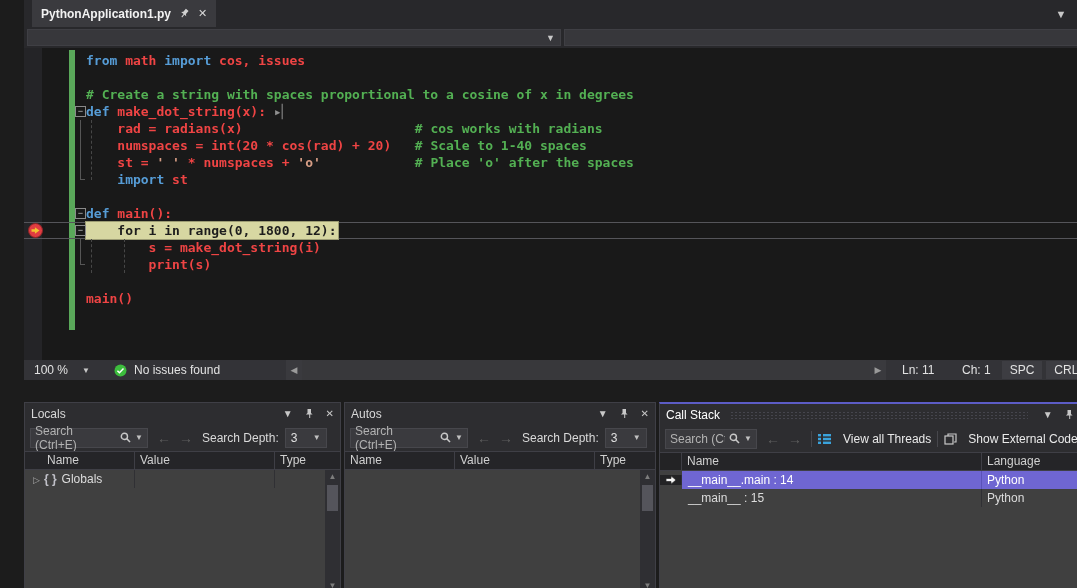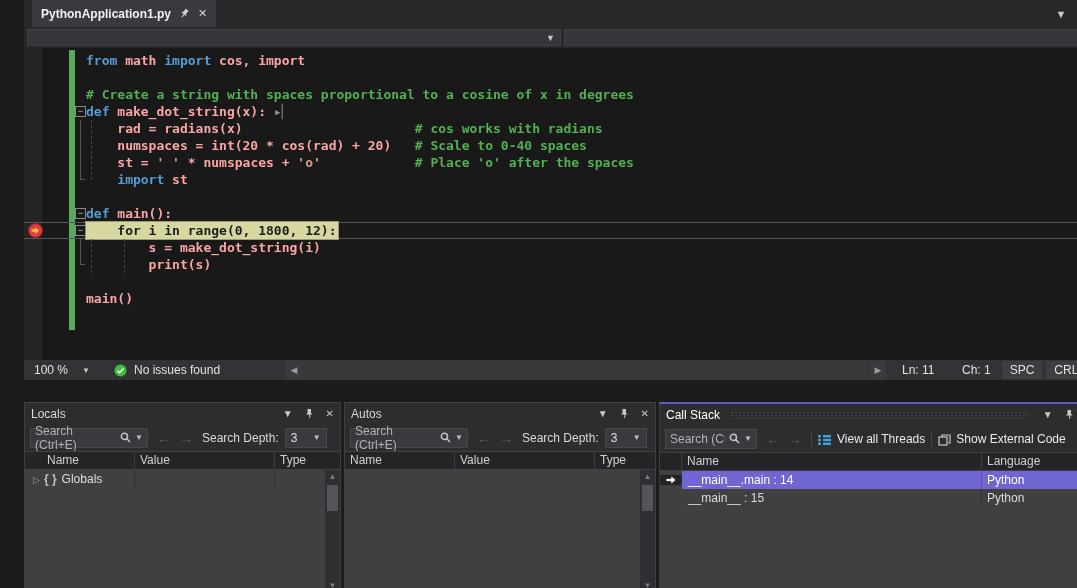--- a/index.html
+++ b/index.html
@@ -28,21 +28,21 @@
   }
   .navcombo .arr { color:#c8c8c8; font-size:9px; }
   
   #editor { position:absolute; left:0; top:48px; width:1077px; height:312px; background:#191919; overflow:hidden; }
   #gutter-shade { position:absolute; left:0; top:0; width:18px; height:100%; background:#242427; }
   #change-bar { position:absolute; left:45px; top:2px; width:6px; height:280px; background:#5aa85a; }
   #code-lines { position:absolute; left:0; top:4px; width:1077px;
     font-family:"DejaVu Sans Mono", monospace; font-size:13px; font-weight:600; }
   .line { position:relative; height:17px; line-height:17px; white-space:pre; padding-left:62px; }
   .tk-kw { color:#569cd6; }
-  .tk-pl { color:#fca5a5; }
+  .tk-pl { color:#ef4444; }
   .tk-cm { color:#53b053; }
   .tk-str { color:#d69d85; }
   .tk-gh { color:#8f8f8f; }
   .tk-hl { color:#1d1d1d; }
   .line.current { box-shadow: inset 0 1px 0 #55555a, inset 0 -1px 0 #55555a; }
   .hlbox { background:#d7d7a2; outline:1px solid #9c9c74; display:inline-block; height:17px; padding-right:2px; }
   .foldbox {
     position:absolute; left:51px; top:3px; width:11px; height:11px; background:#191919;
     border:1px solid #8a8a8a; color:#c8c8c8; font-size:9px; line-height:9px; text-align:center;
     font-family:"Liberation Sans", sans-serif; font-weight:normal;
@@ -83,21 +83,21 @@
     height:20px; background:#3a3a3e; border:1px solid #47474c; display:flex; align-items:center;
     padding:0 4px; gap:4px; color:#b2b2b2;
   }
   .searchbox .arr { color:#c0c0c0; font-size:8px; }
   .nav-arrows { color:#5e5e5e; font-size:14px; display:flex; gap:8px; padding:0 3px; }
   .depth-label { color:#dadada; }
   .depth-combo { width:42px; height:20px; background:#3a3a3e; border:1px solid #47474c;
     display:flex; align-items:center; justify-content:space-between; padding:0 5px; color:#e0e0e0; }
   .depth-combo .arr { font-size:8px; color:#c0c0c0; }
   .tb-sep { width:1px; height:16px; background:#47474c; }
-  .tb-btn { display:flex; align-items:flex-end; gap:5px; color:#eaeaea; }
+  .tb-btn { display:flex; align-items:center; gap:11px; color:#eaeaea; }
   .grid { position:absolute; left:0; top:48px; right:0; bottom:0; }
   .grid-header { display:flex; height:19px; background:#252528; border-top:1px solid #3f3f46; border-bottom:1px solid #3f3f46; }
   .grid-header .hcell { color:#d0d0d0; padding-left:5px; line-height:17px; border-right:1px solid #3f3f46; }
   .grid-body { position:absolute; left:0; top:19px; right:15px; bottom:0; overflow:hidden; }
   .grow { display:flex; height:18px; align-items:center; }
   .gcell { height:18px; line-height:18px; border-right:1px solid #303034; overflow:hidden; white-space:nowrap; }
   .vw-name { width:110px; padding-left:5px; } .vw-val { width:140px; padding-left:5px; } .vw-type { flex:1; padding-left:5px; }
   .cs-gutter { width:22px; border-right:1px solid #303034; display:flex; align-items:center; justify-content:center; background:#232325; }
   .cs-name { width:300px; padding-left:6px; } .cs-lang { flex:1; padding-left:5px; }
   .grow.selected .gcell { background:#6f66d2; color:#ffffff; border-right-color:#5a52b8; }
@@ -136,26 +136,26 @@
     </div>
     <div class="navcombo" style="left:540px; width:530px;">
       <span class="arr">▼</span>
     </div>
   </div>
 
   <div id="editor">
     <div id="gutter-shade"></div>
     <div id="change-bar"></div>
     <div id="code-lines">
-        <div class="line"><span><span class="tk-kw">from</span><span class="tk-pl"> math </span><span class="tk-kw">import</span><span class="tk-pl"> cos, import</span></span></div>
+        <div class="line"><span><span class="tk-kw">from</span><span class="tk-pl"> math </span><span class="tk-kw">import</span><span class="tk-pl"> cos, issues</span></span></div>
         <div class="line"><span></span></div>
         <div class="line"><span><span class="tk-cm"># Create a string with spaces proportional to a cosine of x in degrees</span></span></div>
         <div class="line"><span class="foldbox">−</span><span><span class="tk-kw">def</span><span class="tk-pl"> make_dot_string(x): </span><span class="tk-gh">▸▏</span></span></div>
         <div class="line"><span><span class="tk-pl">    rad = radians(x)                      </span><span class="tk-cm"># cos works with radians</span></span></div>
-        <div class="line"><span><span class="tk-pl">    numspaces = int(20 * cos(rad) + 20)   </span><span class="tk-cm"># Scale to 0-40 spaces</span></span></div>
+        <div class="line"><span><span class="tk-pl">    numspaces = int(20 * cos(rad) + 20)   </span><span class="tk-cm"># Scale to 1-40 spaces</span></span></div>
         <div class="line"><span><span class="tk-pl">    st = </span><span class="tk-str">' '</span><span class="tk-pl"> * numspaces + </span><span class="tk-str">'o'</span><span class="tk-pl">            </span><span class="tk-cm"># Place 'o' after the spaces</span></span></div>
         <div class="line"><span><span class="tk-pl">    </span><span class="tk-kw">import</span><span class="tk-pl"> st</span></span></div>
         <div class="line"><span></span></div>
         <div class="line"><span class="foldbox">−</span><span><span class="tk-kw">def</span><span class="tk-pl"> main():</span></span></div>
         <div class="line current"><span class="foldbox">−</span><span class="hlbox"><span class="tk-hl">    for i in range(0, 1800, 12):</span></span></div>
         <div class="line"><span><span class="tk-pl">        s = make_dot_string(i)</span></span></div>
         <div class="line"><span><span class="tk-pl">        print(s)</span></span></div>
         <div class="line"><span></span></div>
         <div class="line"><span><span class="tk-pl">main()</span></span></div>
         <div class="line"><span></span></div>

